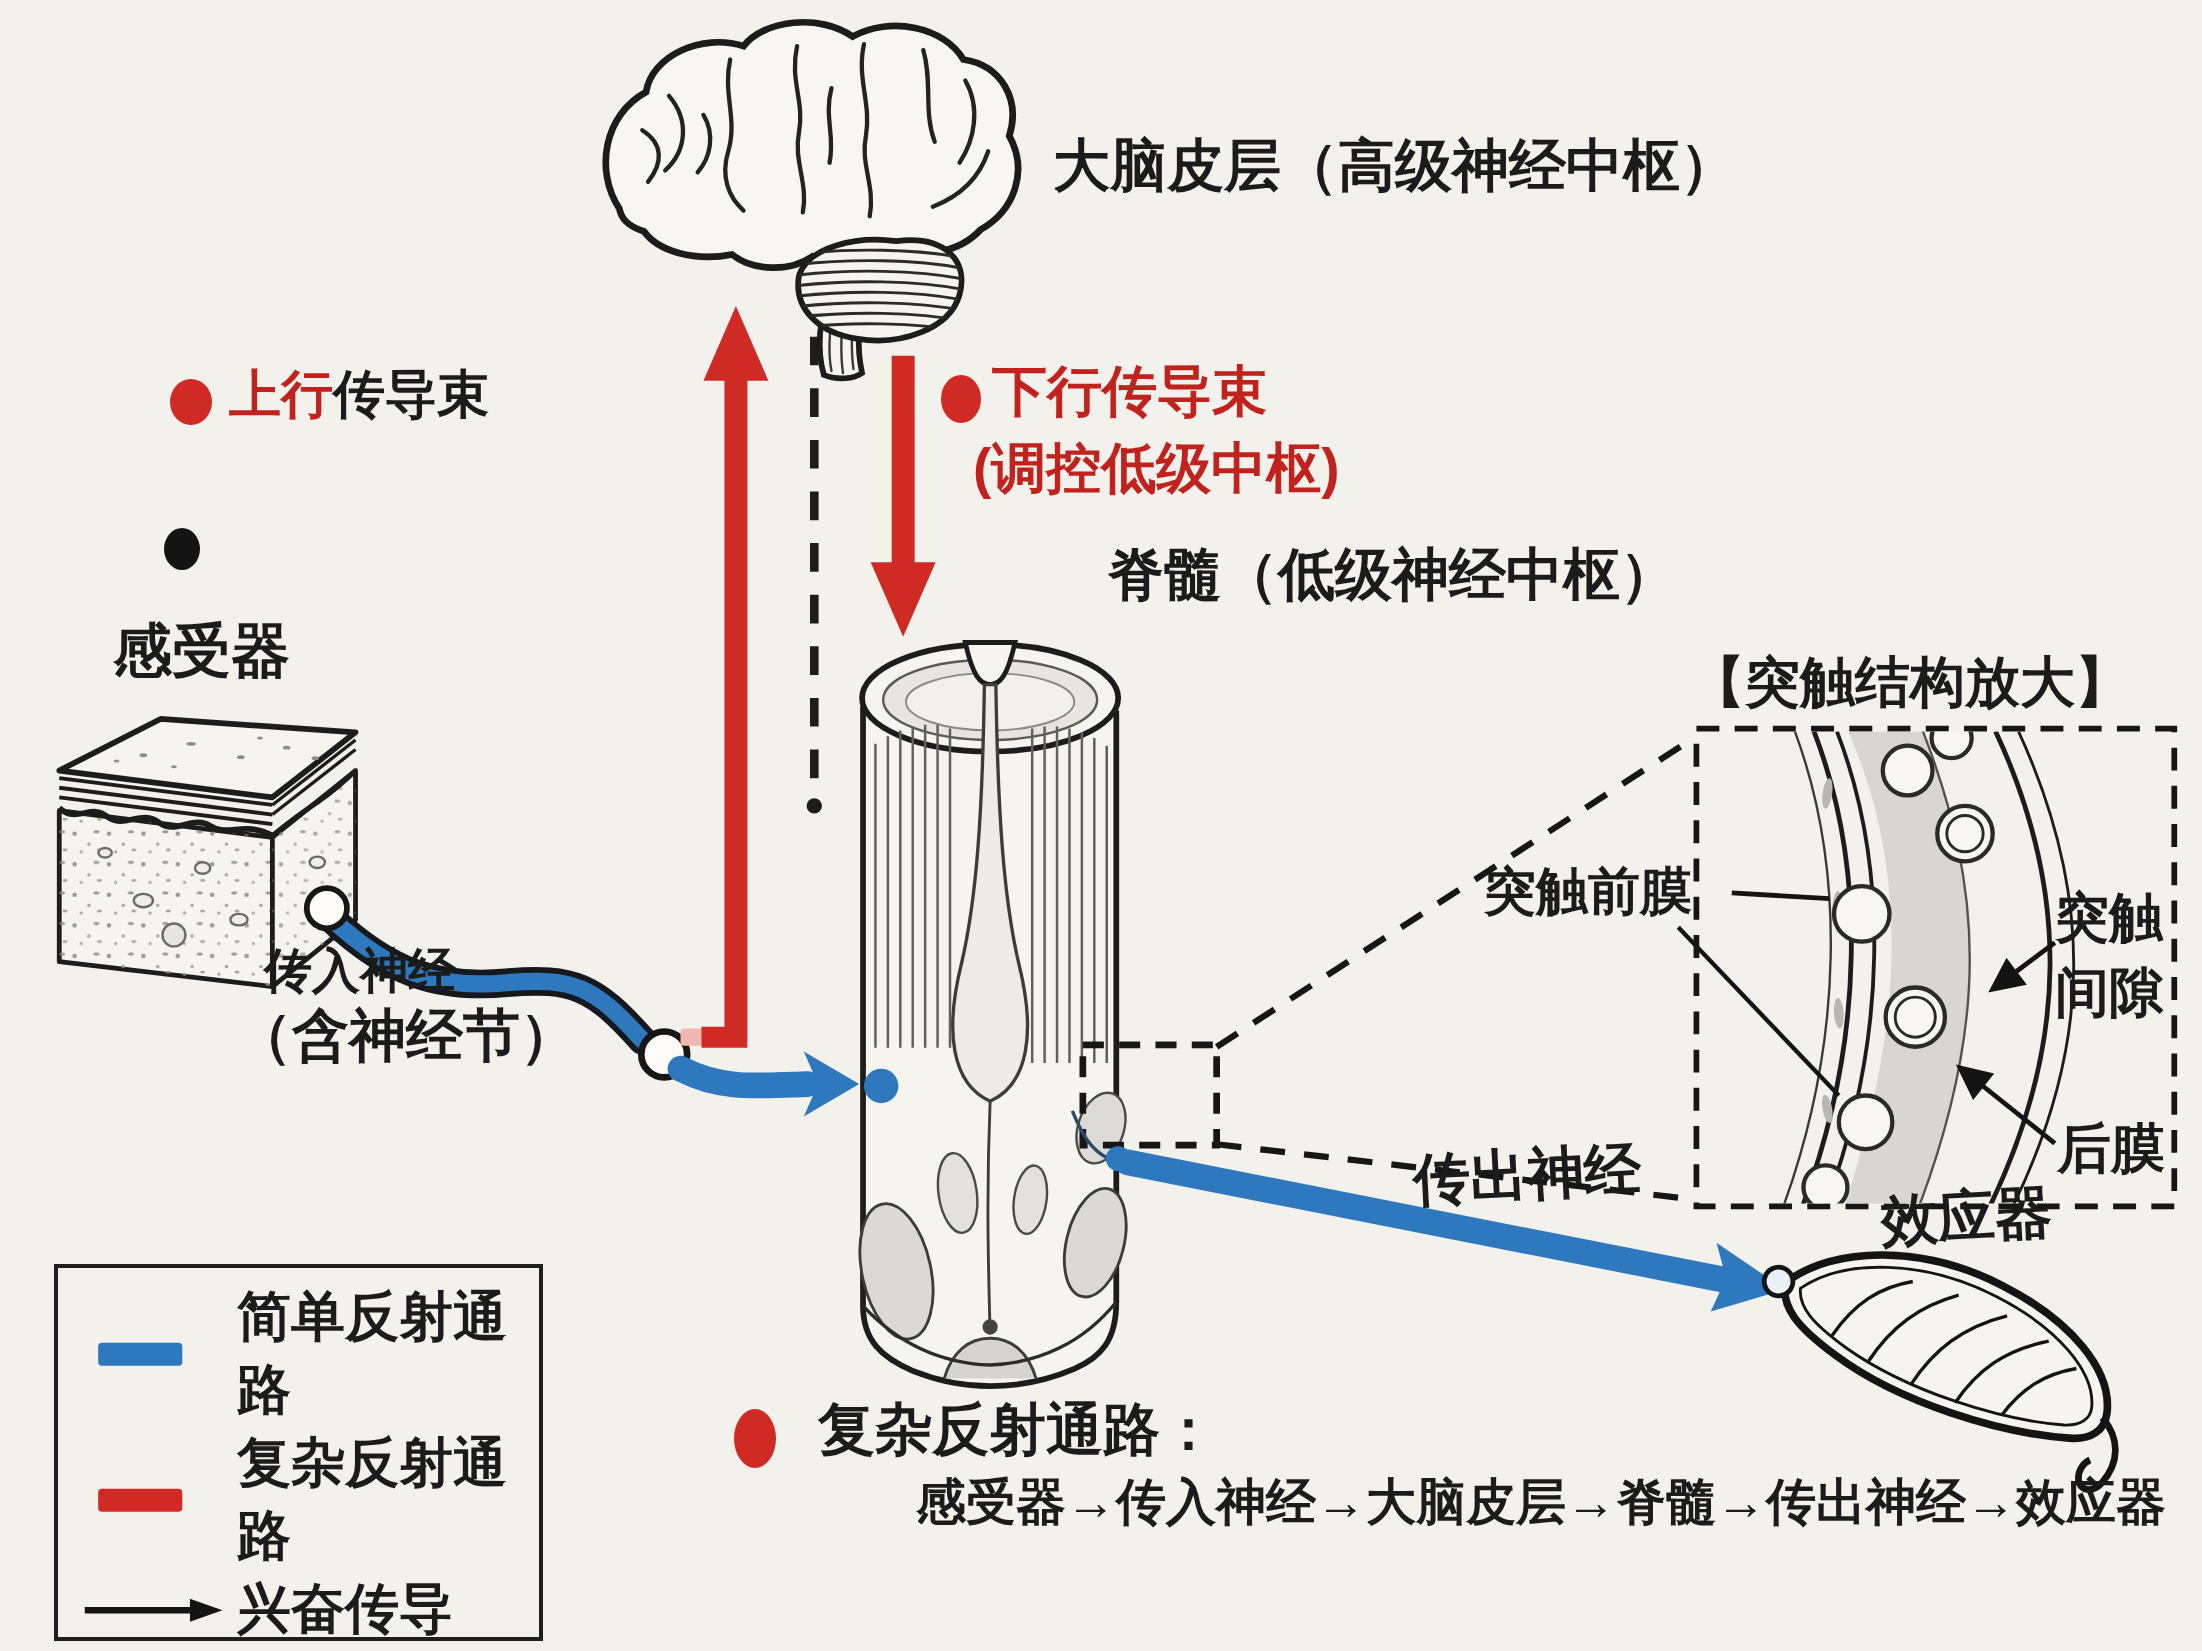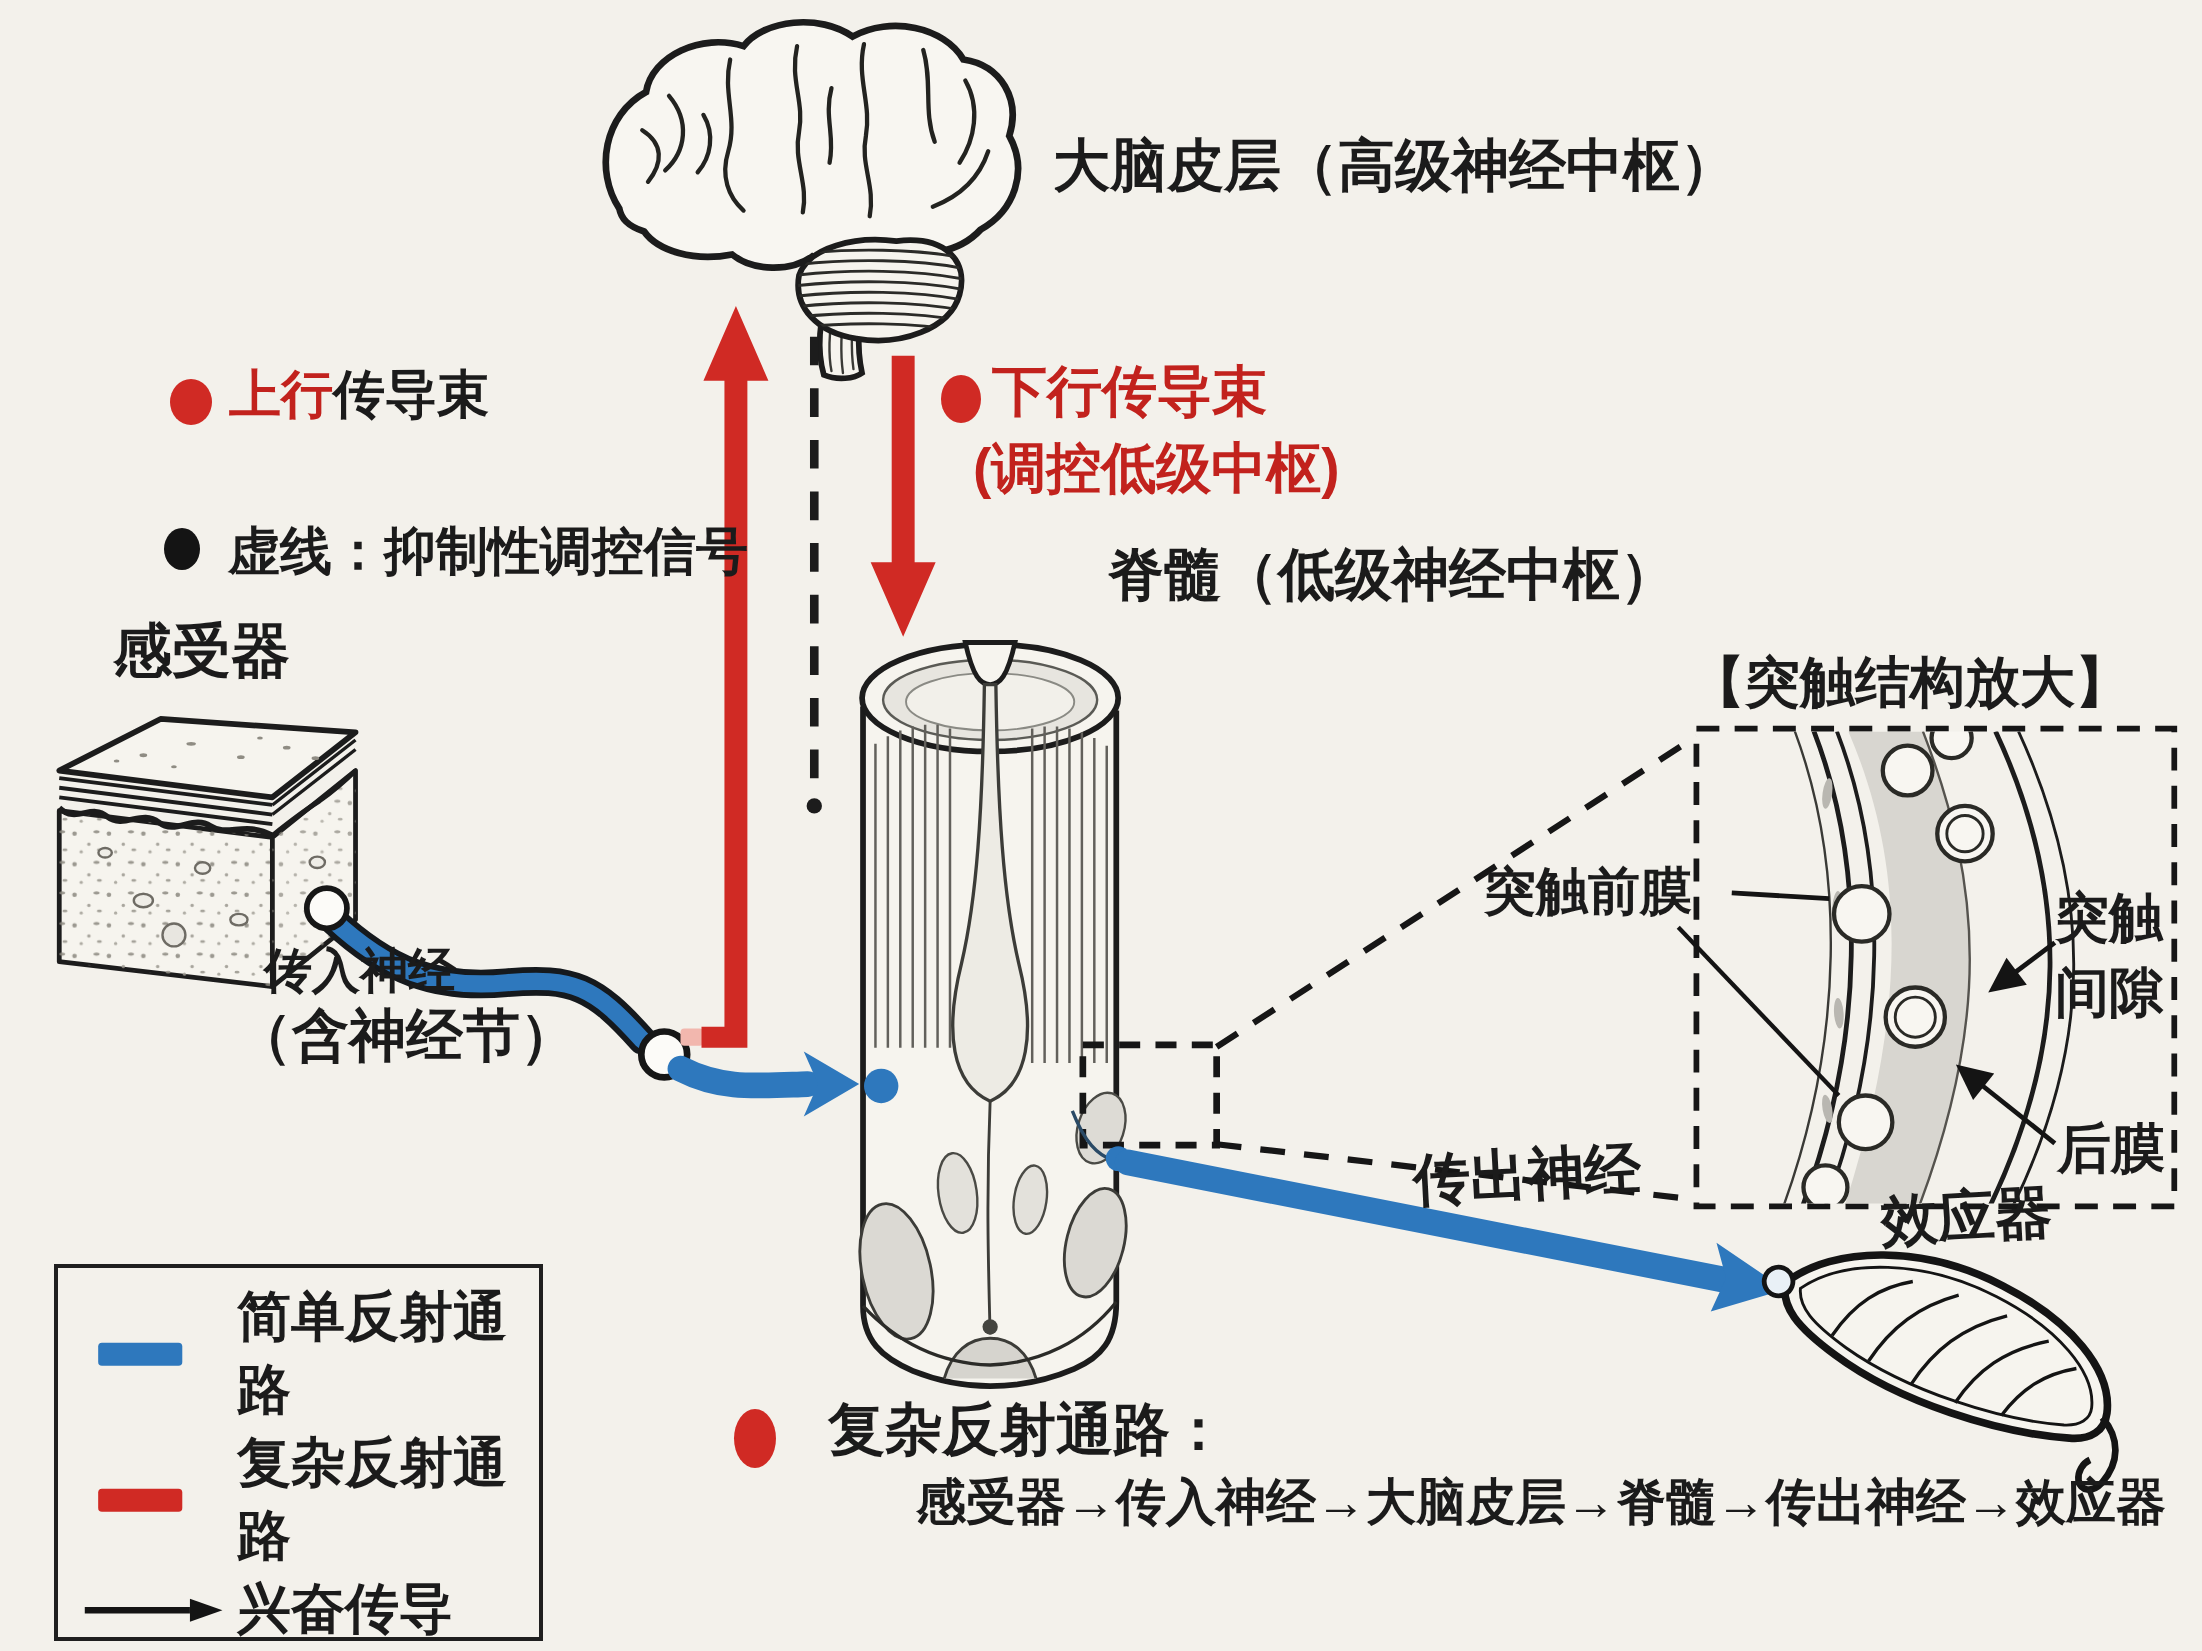--- a/index.html
+++ b/index.html
@@ -250,21 +250,20 @@
   </svg>
 
   <div class="lbl ink" style="left:1053px;top:134px;font-size:57px;">大脑皮层（高级神经中枢）</div>
 
   <div class="bullet red" style="left:170px;top:379px;width:42px;height:46px;"></div>
   <div class="lbl" style="left:229px;top:365px;font-size:52px;">
     <span class="red-text">上行</span><span class="ink">传导束</span>
   </div>
 
   <div class="bullet black" style="left:164px;top:528px;width:36px;height:42px;"></div>
-  <div class="lbl ink" style="left:228px;top:522px;font-size:52px;">虚线：抑制性调控信号</div>
 
   <div class="bullet red" style="left:941px;top:375px;width:40px;height:48px;"></div>
   <div class="lbl red-text" style="left:992px;top:361px;font-size:55px;">下行传导束</div>
   <div class="lbl red-text" style="left:973px;top:438px;font-size:55px;">(调控低级中枢)</div>
 
   <div class="lbl ink" style="left:1107px;top:543px;font-size:57px;">脊髓（低级神经中枢）</div>
 
   <div class="lbl ink" style="left:113px;top:618px;font-size:59px;">感受器</div>
 
   <div class="lbl ink" style="left:264px;top:944px;font-size:48px;">传入神经</div>
@@ -305,17 +304,17 @@
       </span>
       <span class="legend-label">兴奋传导</span>
     </div>
     <div class="legend-row">
 
       <span class="legend-label">抑制性调控</span>
     </div>
   </div>
 
   <div class="bullet red" style="left:734px;top:1409px;width:42px;height:59px;"></div>
-  <div class="lbl ink" style="left:818px;top:1398px;font-size:57px;margin-left:10px;">复杂反射通路：</div>
+  <div class="lbl ink" style="left:818px;top:1398px;font-size:57px;">复杂反射通路：</div>
   <div class="lbl ink" style="left:916px;top:1474px;font-size:50px;">感受器→传入神经→大脑皮层→脊髓→传出神经→效应器</div>
 
 </div>
 
 
 </body></html>

